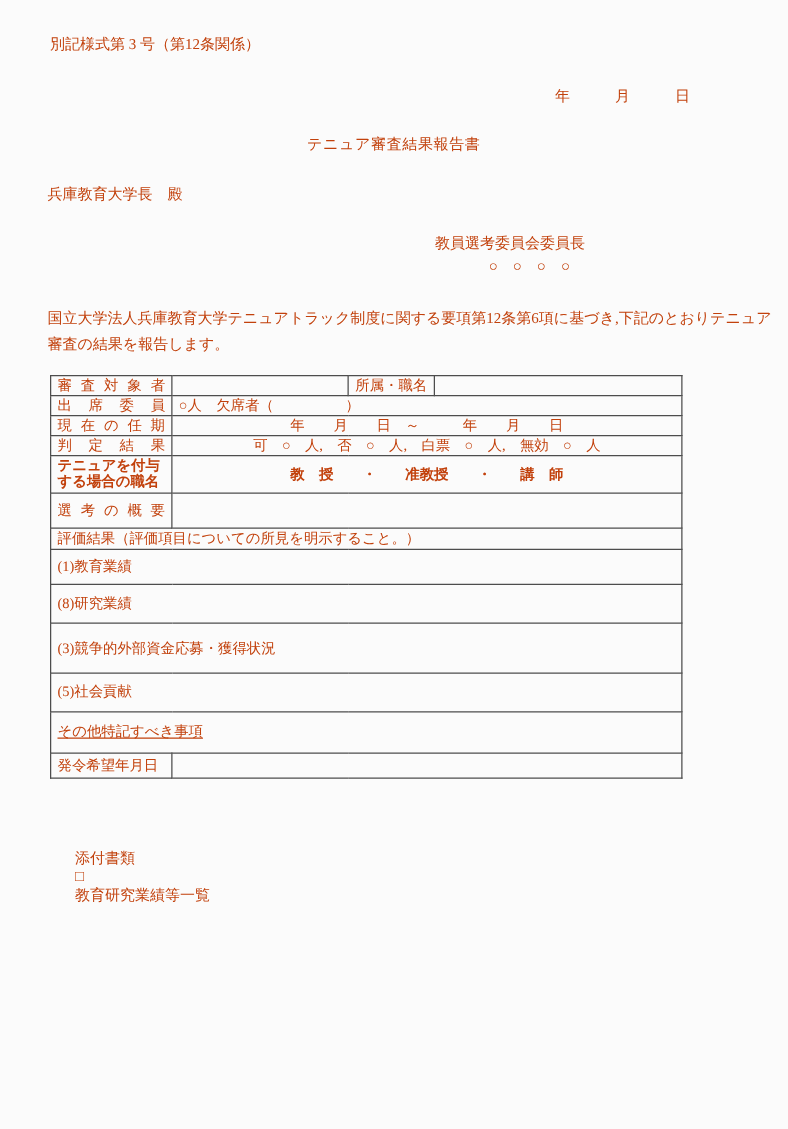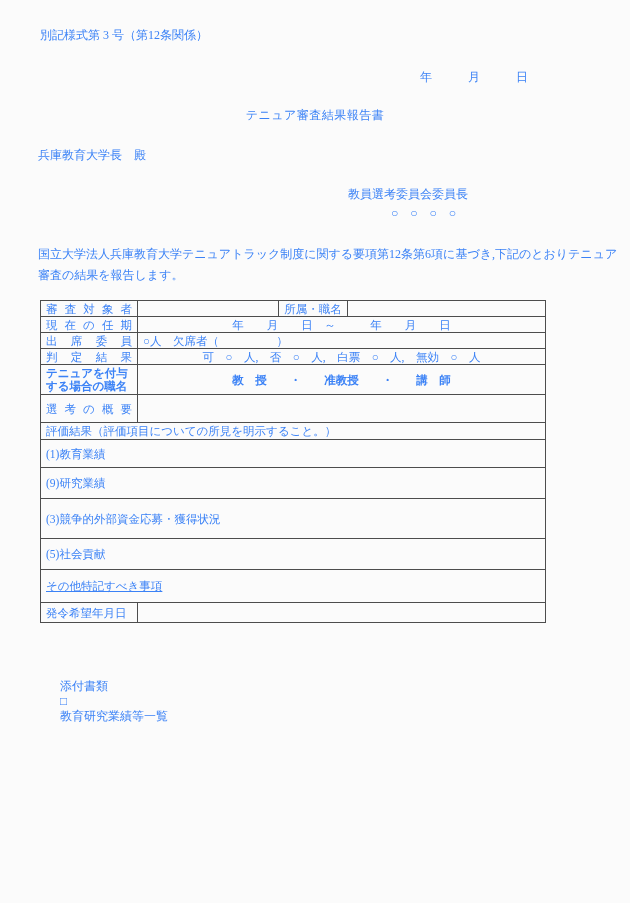--- a/index.html
+++ b/index.html
@@ -3,28 +3,28 @@
 <meta charset="utf-8">
 <style>
   * { margin: 0; padding: 0; box-sizing: border-box; }
   html, body { background: #fbfbfb; }
   .page {
     position: relative;
     width: 630px;
     height: 903px;
     background: #fbfbfb;
     font-family: "Liberation Serif", "DejaVu Serif", serif;
-    color: #3b82f6;
+    color: #c2410c;
     font-size: 12px;
     overflow: hidden;
   }
   .abs { position: absolute; white-space: pre; line-height: 15px; }
 
   .form-number { left: 40px; top: 28px; }
-  .date-line   { left: 420px; top: 70px; text-align: center; }
+  .date-line   { left: 444px; top: 70px; text-align: center; }
   .doc-title   { left: 0; right: 0; top: 108px; text-align: center; letter-spacing: 0.5px; }
   .addressee   { left: 38px; top: 148px; }
   .sender-role { left: 348px; top: 187px; }
   .sender-name { left: 391px; top: 206px; }
   .body-l1     { left: 38px; top: 247px; }
   .body-l2     { left: 38px; top: 268px; }
   .attach      { left: 48px; top: 664px; }
   .attach .gap { margin-right: 12px; }
 
   table.form-table {
@@ -93,27 +93,27 @@
 
     <tbody>
         <tr class="h16">
       <td class="lbl">審査対象者</td>
       <td class="fld"></td>
       <td class="ctr">所属・職名</td>
       <td class="fld"></td>
     </tr>
 
     <tr class="h16">
-      <td class="lbl">現在の任期</td>
-      <td class="ctr" colspan="3">年　　月　　日　～　　　年　　月　　日</td>
+      <td class="lbl">出席委員</td>
+      <td class="lblp" colspan="3">○人　欠席者（　　　　　）</td>
     </tr>
 
     <tr class="h16">
-      <td class="lbl">出席委員</td>
-      <td class="lblp" colspan="3">○人　欠席者（　　　　　）</td>
+      <td class="lbl">現在の任期</td>
+      <td class="ctr" colspan="3">年　　月　　日　～　　　年　　月　　日</td>
     </tr>
 
     <tr class="h16">
       <td class="lbl">判定結果</td>
       <td class="ctr" colspan="3">可　○　人,　否　○　人,　白票　○　人,　無効　○　人</td>
     </tr>
 
 
     <tr class="h30">
       <td class="lblp lbl2line">
@@ -130,21 +130,21 @@
 
     <tr class="h17">
       <td class="lblp" colspan="4">評価結果（評価項目についての所見を明示すること。）</td>
     </tr>
 
     <tr class="b1">
       <td class="etop" colspan="4">(1)教育業績</td>
     </tr>
 
     <tr class="b2">
-      <td class="etop" colspan="4">(9)研究業績</td>
+      <td class="etop" colspan="4">(8)研究業績</td>
     </tr>
 
     <tr class="b3">
       <td class="etop" colspan="4">(3)競争的外部資金応募・獲得状況</td>
     </tr>
 
 
     <tr class="b5">
       <td class="etop" colspan="4">(5)社会貢献</td>
     </tr>

